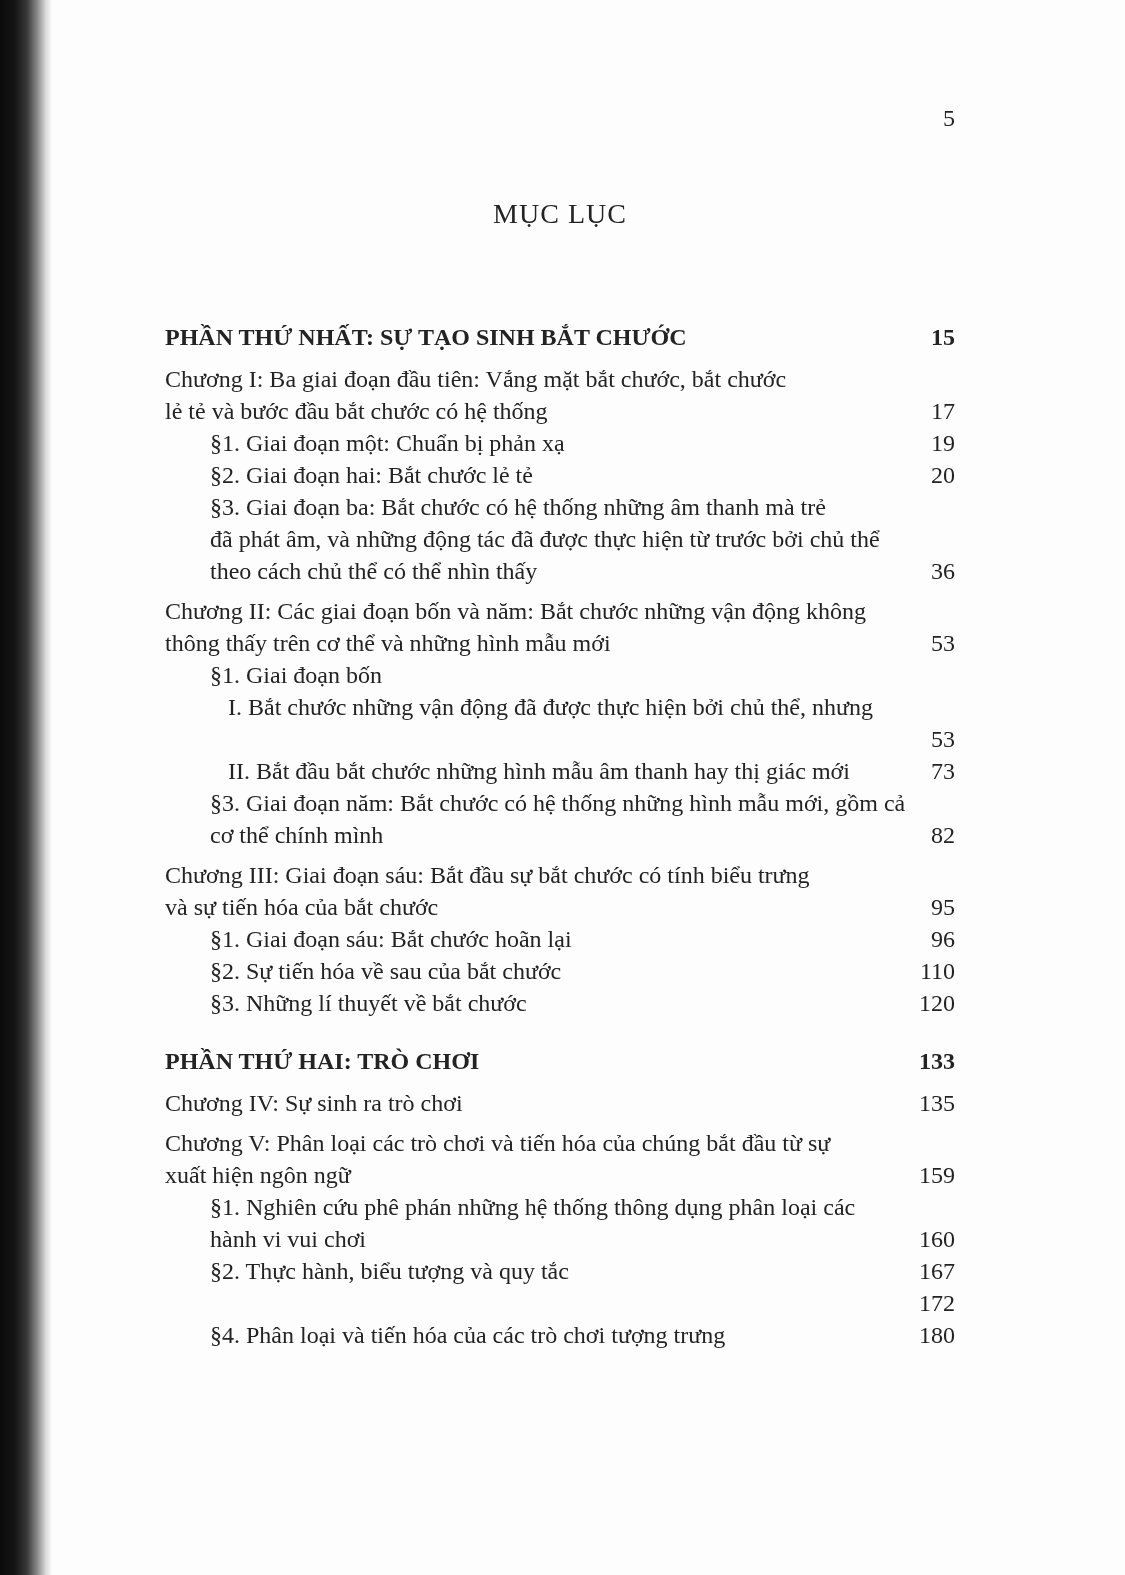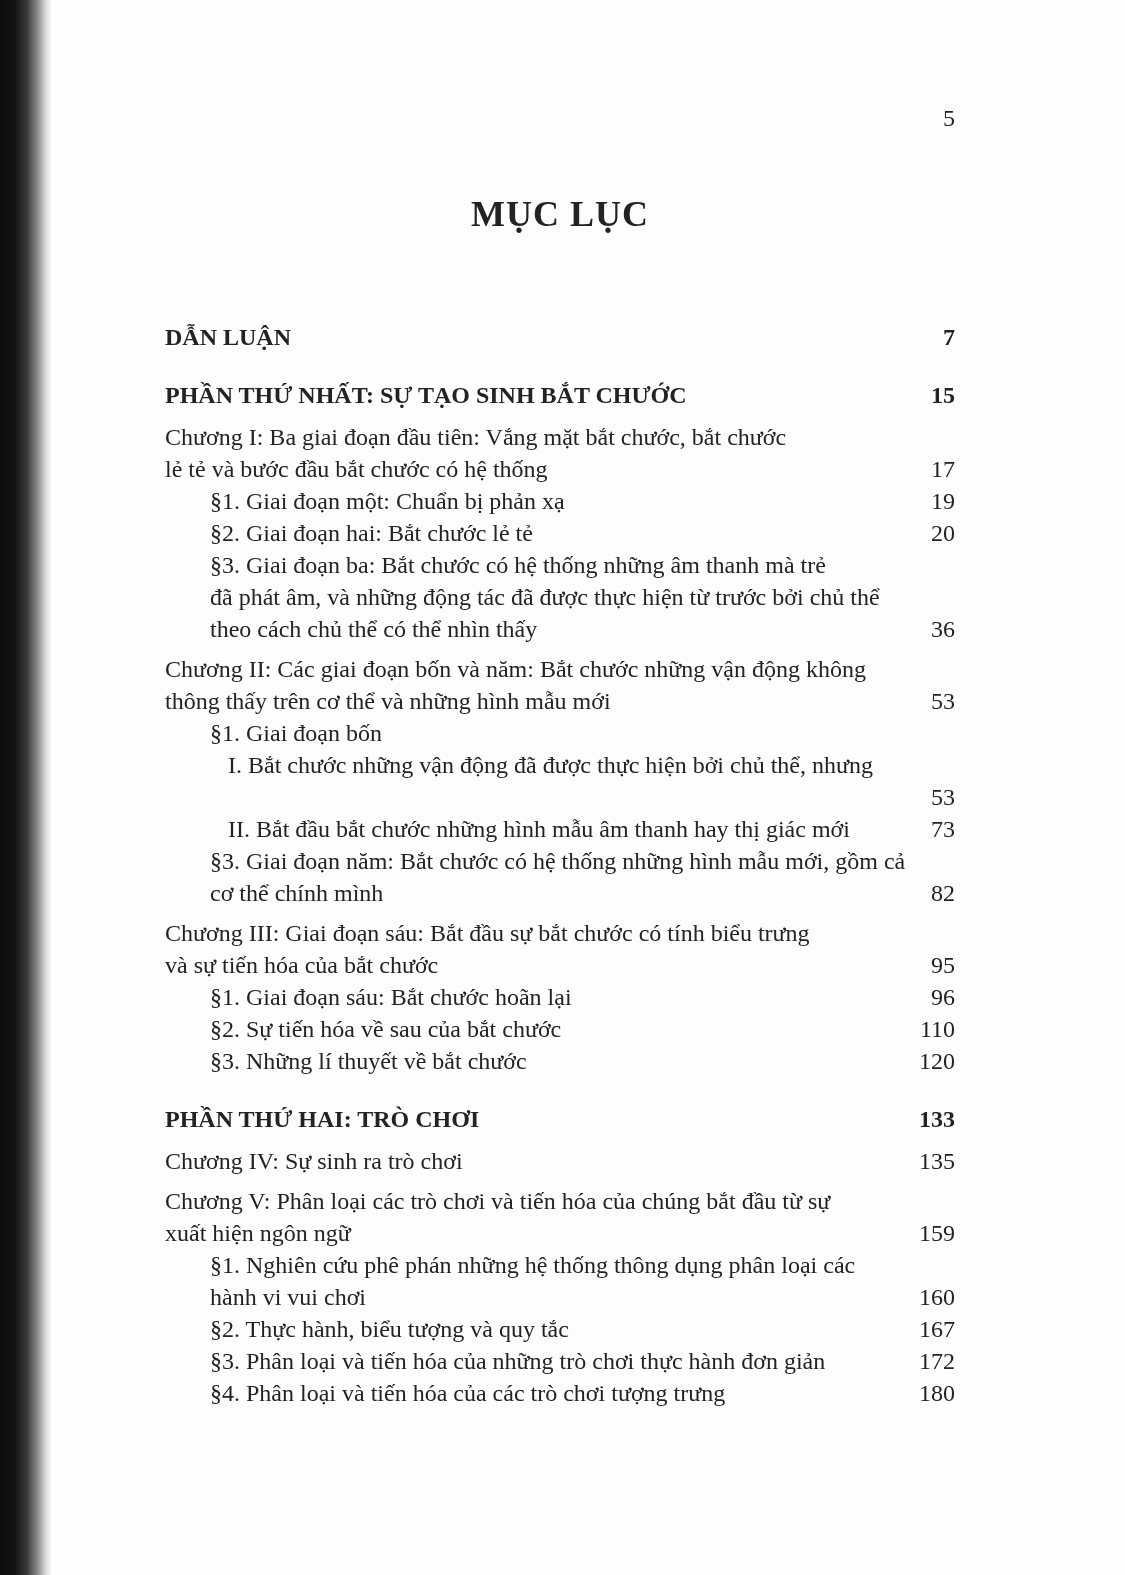--- a/index.html
+++ b/index.html
@@ -25,22 +25,22 @@
   }
   .page-num-row {
     padding-top: 103px;
     text-align: right;
     font-size: 24px;
     line-height: 30px;
   }
   .title {
     margin-top: 60px;
     text-align: center;
-    font-size: 36px;
-    font-weight: 700;
+    font-size: 28px;
+    font-weight: 400;
     letter-spacing: 1px;
     line-height: 42px;
   }
   .toc {
     margin-top: 86px;
     font-size: 24px;
   }
   .entry { }
   .line {
     display: flex;
@@ -59,26 +59,20 @@
 <body>
 
 <div class="scan-edge"></div>
 
 <div class="page">
   <div class="page-num-row">
     <span>5</span>
   </div>
   <h1 class="title">MỤC LỤC</h1>
   <div class="toc" id="toc">
-      <div class="entry t-intro">
-        <div class="line">
-          <span class="txt">DẪN LUẬN</span>
-          <span class="pg">7</span>
-        </div>
-      </div>
       <div class="entry t-part">
         <div class="line">
           <span class="txt">PHẦN THỨ NHẤT: SỰ TẠO SINH BẮT CHƯỚC</span>
           <span class="pg">15</span>
         </div>
       </div>
       <div class="entry t-chapter">
         <div class="line">
           <span class="txt">Chương I: Ba giai đoạn đầu tiên: Vắng mặt bắt chước, bắt chước</span>
         </div>
@@ -206,21 +200,20 @@
         </div>
       </div>
       <div class="entry t-section">
         <div class="line">
           <span class="txt">§2. Thực hành, biểu tượng và quy tắc</span>
           <span class="pg">167</span>
         </div>
       </div>
       <div class="entry t-section">
         <div class="line">
-          <span class="txt">§3. Phân loại và tiến hóa của những trò chơi thực hành đơn giản</span>
           <span class="pg">172</span>
         </div>
       </div>
       <div class="entry t-section">
         <div class="line">
           <span class="txt">§4. Phân loại và tiến hóa của các trò chơi tượng trưng</span>
           <span class="pg">180</span>
         </div>
       </div>
     </div>

